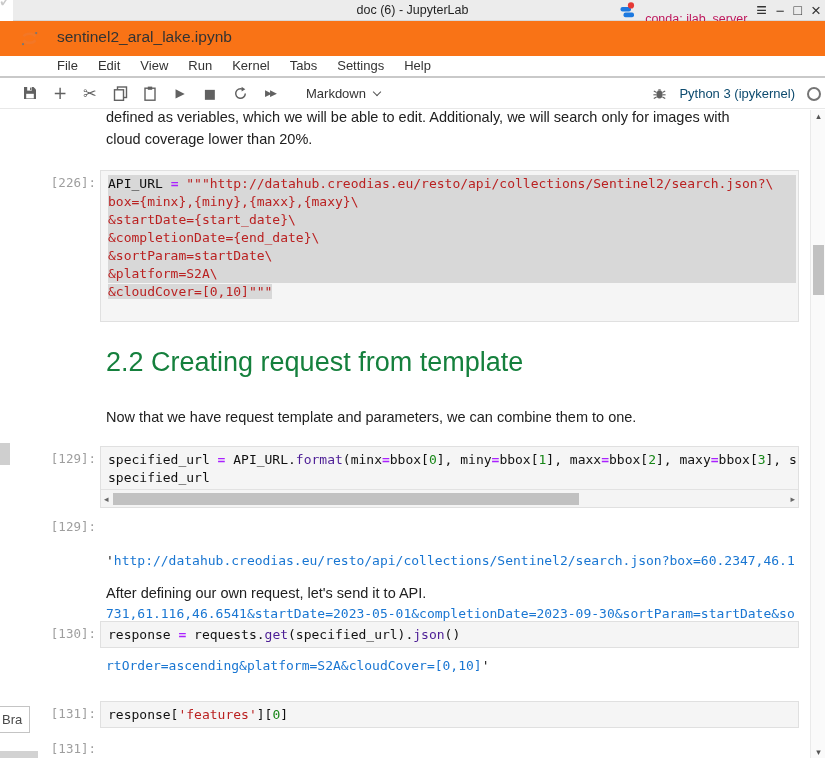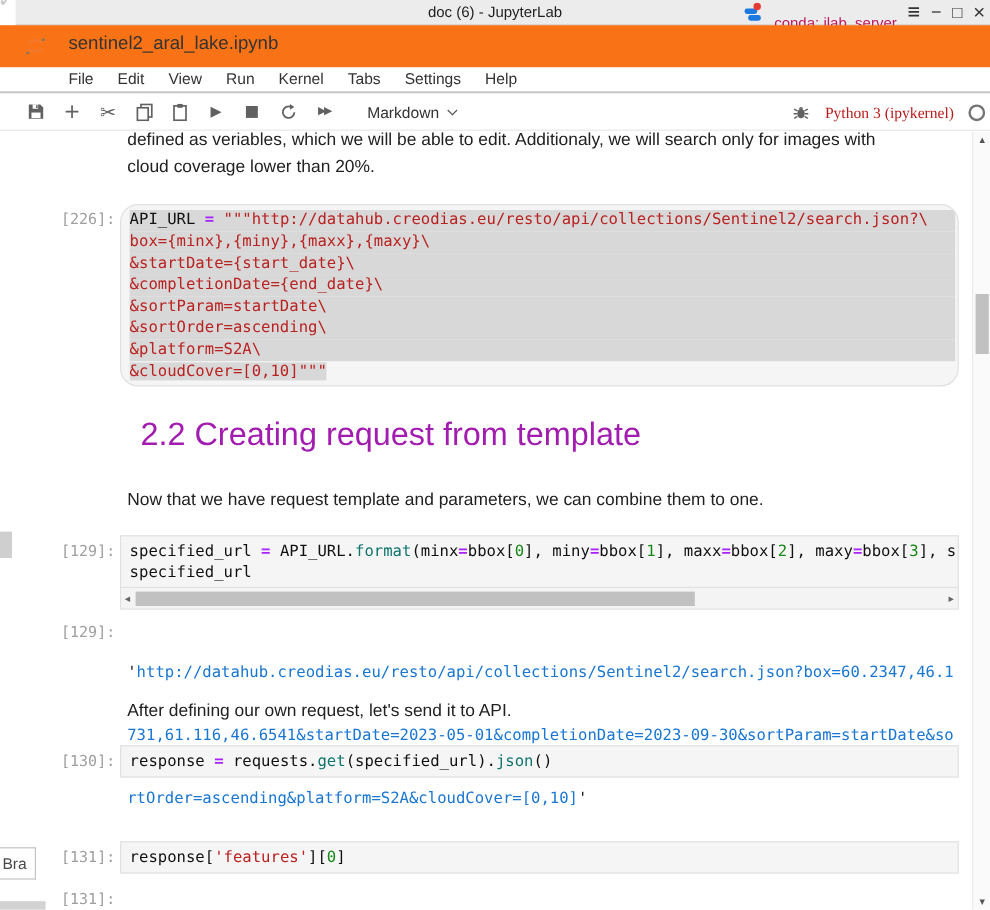--- a/index.html
+++ b/index.html
@@ -28,48 +28,48 @@
     border-bottom:1px solid #e8e8e8; display:flex; align-items:center; padding-left:22px; }
   .tool-btn { width:16px; height:16px; margin-right:14px; display:flex; align-items:center;
     justify-content:center; color:#616161; font-size:14px; }
   .tool-btn.txt { font-family:"DejaVu Sans",sans-serif; }
   .ff-glyph { font-size:9px; letter-spacing:-2px; }
   .celltype { margin-left:14px; display:flex; align-items:center; gap:8px; font-size:13px; color:#333; }
   .caret { width:6px; height:6px; border-right:1.5px solid #555; border-bottom:1.5px solid #555;
     transform:rotate(45deg); margin-top:-3px; }
   .toolbar-right { position:absolute; right:2px; top:78px; height:31px; display:flex;
     align-items:center; gap:12px; }
-  .kernel-label { font-size:13px; color:#b91c1c;font-family:Liberation Serif, serif; }
+  .kernel-label { font-size:13px; color:#0c4a6e; }
   .kernel-circle { width:14px; height:14px; border:2px solid #757575; border-radius:50%;
     margin-right:2px; }
 
   .content { position:absolute; left:0; top:110px; width:825px; height:648px; background:#fff;padding-left:21px; }
 
   
   .vscroll { position:absolute; right:0; top:0; width:15px; height:648px; background:#fafafa;
     border-left:1px solid #eaeaea; }
   .vscroll .arrow { position:absolute; left:0; width:15px; text-align:center; font-size:9px; color:#555; }
   .v-thumb { position:absolute; left:2px; top:135px; width:11px; height:50px; background:#c1c1c1; }
 
   .md-text { position:absolute; left:106px; font-size:14.5px; color:#212121; line-height:22px; white-space:pre; }
-  .md-h2 { position:absolute; left:117px; font-size:27px; font-weight:500; color:#a21caf; white-space:pre; }
+  .md-h2 { position:absolute; left:106px; font-size:27px; font-weight:500; color:#15803d; white-space:pre; }
 
   .prompt { position:absolute; left:20px; width:76px; text-align:right;
     font-family:"DejaVu Sans Mono","Liberation Mono",monospace; font-size:12.5px; color:#9e9e9e; }
 
   .codecell { position:absolute; left:100px; width:699px; background:#f5f5f5;
     border:1px solid #e0e0e0; overflow:hidden; }
   .codebody { padding:4px 2px 0 7px; }
   .codeline { font-family:"DejaVu Sans Mono","Liberation Mono",monospace; font-size:13px;
     line-height:18px; white-space:pre; color:#111; overflow:hidden; }
   .selfull { background:#d8d8d8; }
   .selinline span { background:#d8d8d8; }
   .tok-op { color:#aa22ff; font-weight:bold; }
   .tok-str { color:#ba2121; }
-  .tok-fn { color:#0f766e; }
+  .tok-fn { color:#4c1d95; }
   .tok-num { color:#178717; }
   .tok-link { color:#1976d2; }
 
   .outtext { position:absolute; left:106px; font-family:"DejaVu Sans Mono","Liberation Mono",monospace;
     font-size:13px; line-height:17.5px; white-space:pre; color:#111; }
 
   
   .hscroll { position:absolute; left:0; bottom:0; width:100%; height:18px; background:#f4f4f4;
     border-top:1px solid #e2e2e2; }
   .hscroll .arrow { position:absolute; top:0; height:18px; line-height:18px; font-size:9px; color:#666; }
@@ -184,28 +184,27 @@
   <span class="kernel-label">Python 3 (ipykernel)</span>
   <span class="kernel-circle"></span>
 </div>
 
 <div class="content">
 
   <div class="md-text" style="top:-4px;">defined as veriables, which we will be able to edit. Additionaly, we will search only for images with</div>
   <div class="md-text" style="top:18px;">cloud coverage lower than 20%.</div>
 
   <div class="prompt" style="top:65px;">[226]:</div>
-  <div class="codecell" style="top:60px; height:152px;border-radius:15px;">
+  <div class="codecell" style="top:60px; height:152px;">
     <div class="codebody">
       <div class="codeline selfull"><span>API_URL </span><span class="tok-op">= </span><span class="tok-str">"""http://datahub.creodias.eu/resto/api/collections/Sentinel2/search.json?\</span></div>
       <div class="codeline selfull"><span class="tok-str">box={minx},{miny},{maxx},{maxy}\</span></div>
       <div class="codeline selfull"><span class="tok-str">&amp;startDate={start_date}\</span></div>
       <div class="codeline selfull"><span class="tok-str">&amp;completionDate={end_date}\</span></div>
       <div class="codeline selfull"><span class="tok-str">&amp;sortParam=startDate\</span></div>
-      <div class="codeline selfull"><span class="tok-str">&amp;sortOrder=ascending\</span></div>
       <div class="codeline selfull"><span class="tok-str">&amp;platform=S2A\</span></div>
       <div class="codeline selinline"><span class="tok-str">&amp;cloudCover=[0,10]"""</span></div>
     </div>
   </div>
 
   <div class="md-h2" style="top:237px;">2.2 Creating request from template</div>
 
   <div class="md-text" style="top:296px;">Now that we have request template and parameters, we can combine them to one.</div>
 
   <div class="prompt" style="top:341px;">[129]:</div>

